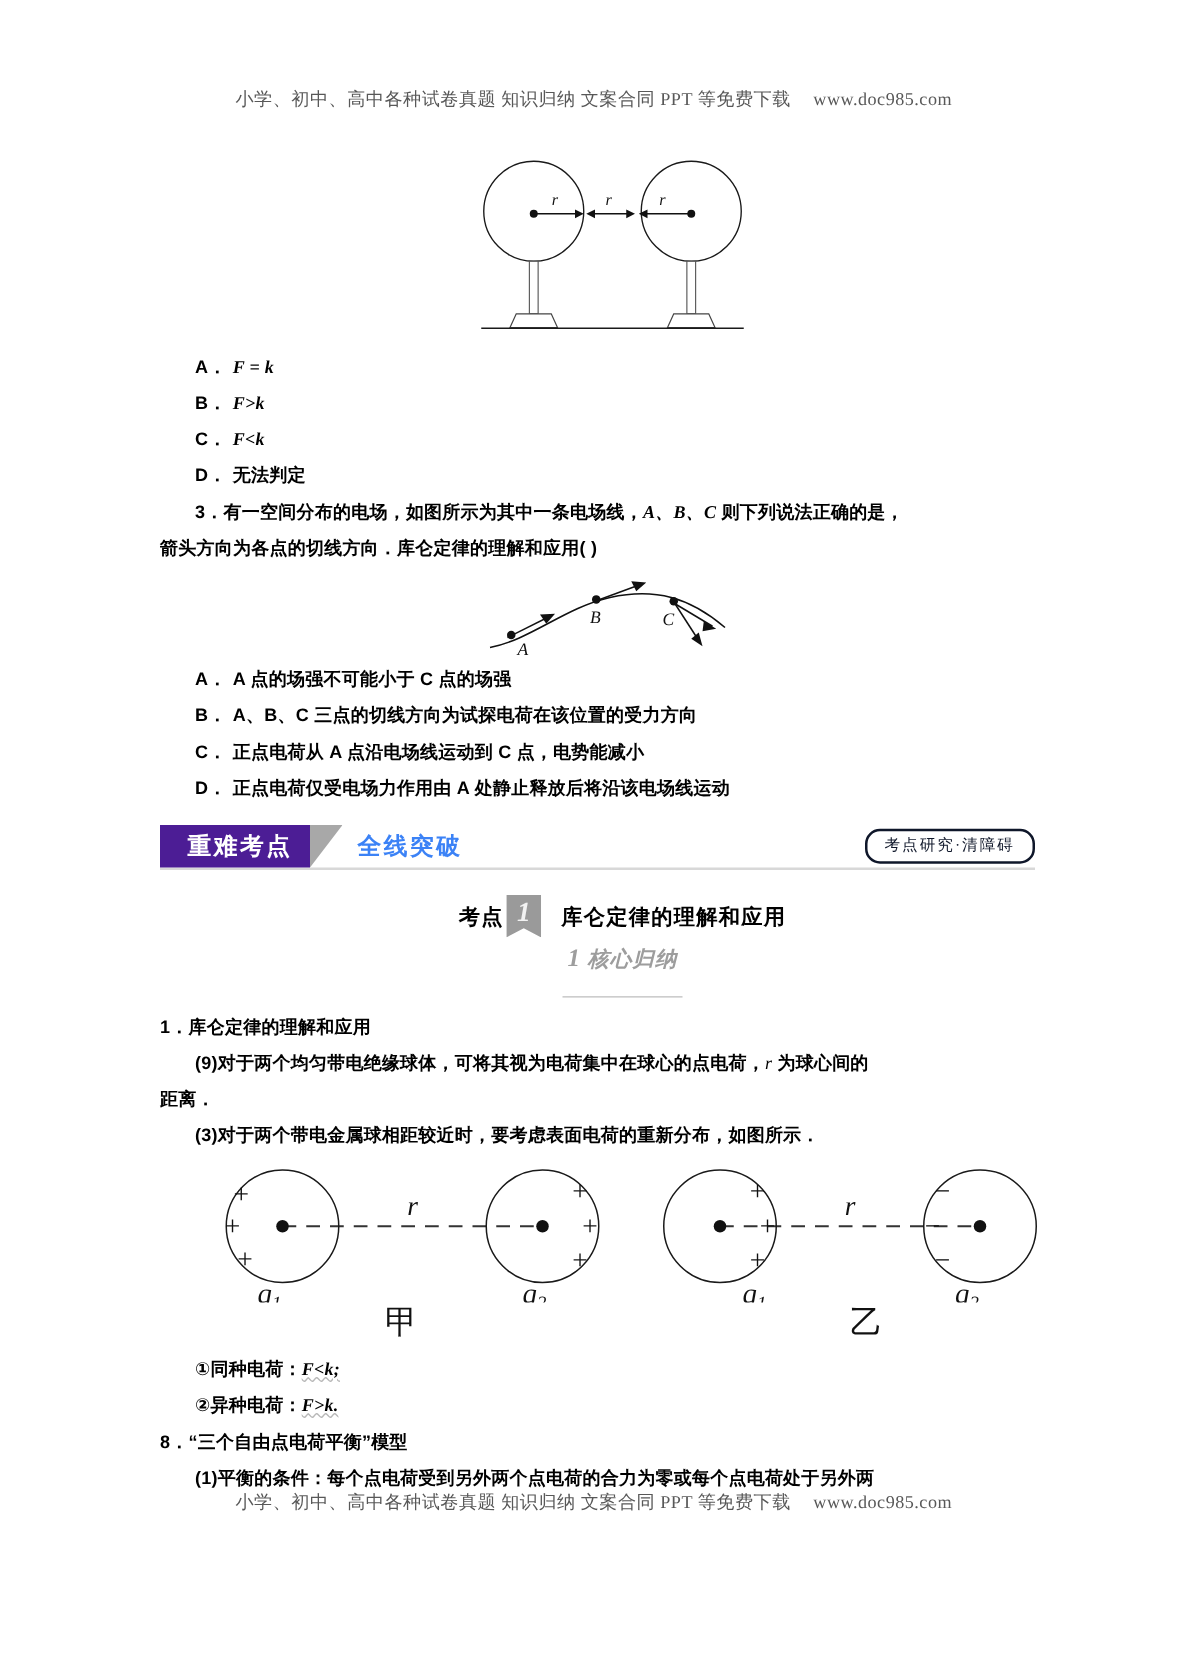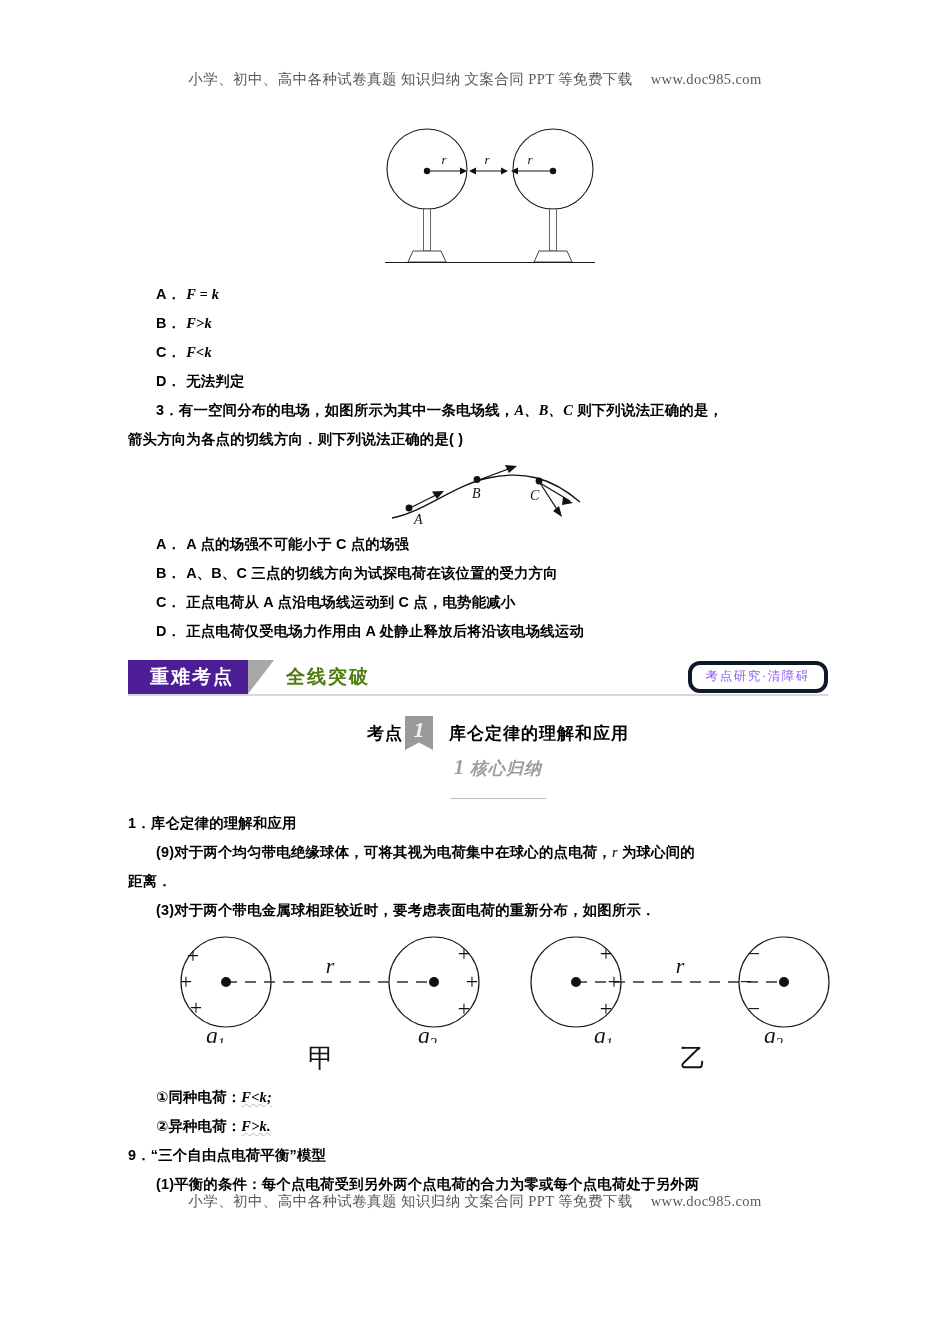--- a/index.html
+++ b/index.html
@@ -105,36 +105,36 @@
   }
   .banner-arrow {
     width: 26px;
     background: #a8a8a8;
     clip-path: polygon(0 0, 100% 0, 0 100%);
   }
   .banner-title {
     font-family: "Liberation Sans", "DejaVu Sans", sans-serif;
     font-size: 19px;
     font-weight: bold;
-    color: #4d7c0f;
+    color: #3b82f6;
     letter-spacing: 2px;
     display: flex;
     align-items: center;
     padding-left: 12px;
     flex: 1;
     text-align: right;
   }
   .banner-tag {
     align-self: center;
-    border: 4px solid #0f172a;
+    border: 2px solid #0f172a;
     border-radius: 12px;
     padding: 3px 14px 4px 14px;
     font-family: "Liberation Serif", "DejaVu Serif", serif;
     font-size: 12.5px;
-    color: #8b5cf6;
+    color: #0f172a;
     letter-spacing: 1.6px;
     white-space: nowrap;
   }
   .banner-rule {
     height: 2px;
     background: #d8d8d8;
     margin: 0 0 0 0;
     width: 700px;
   }
 
@@ -274,21 +274,21 @@
     <p class="opt">
       <span class="lbl">C．</span><span class="ital">F&lt;k</span>
     </p>
     <p class="opt">
       <span class="lbl">D．</span><span>无法判定</span>
     </p>
 
     <p class="para indent">
       <span>3．有一空间分布的电场，如图所示为其中一条电场线，</span><span class="ital">A、B、C</span><span> 则下列说法正确的是，</span>
     </p>
-    <p class="para">箭头方向为各点的切线方向．则下列说法正确的是(        )</p>
+    <p class="para">箭头方向为各点的切线方向．库仑定律的理解和应用(        )</p>
 
     <div class="fig-fieldline">
       <svg width="210" height="72" viewBox="0 0 210 72">
 
         <path d="M8,62 C40,56 68,30 104,22 C140,14 168,22 196,46" fill="none" stroke="#111" stroke-width="1.3"></path>
 
         <circle cx="25" cy="52" r="3.4" fill="#111"></circle>
         <text x="30" y="68" font-family="Liberation Serif, serif" font-style="italic" font-size="14" fill="#111">A</text>
 
         <line x1="22" y1="54" x2="58" y2="36" stroke="#111" stroke-width="1.2"></line>
@@ -402,21 +402,21 @@
       <div class="fig-caption cap-a">甲</div>
       <div class="fig-caption cap-b">乙</div>
     </div>
 
     <p class="para indent">
       <span>①同种电荷：</span><span class="ital squiggle">F&lt;k;</span>
     </p>
     <p class="para indent">
       <span>②异种电荷：</span><span class="ital squiggle">F&gt;k.</span>
     </p>
-    <p class="para">9．“三个自由点电荷平衡”模型</p>
+    <p class="para">8．“三个自由点电荷平衡”模型</p>
     <p class="para indent">(1)平衡的条件：每个点电荷受到另外两个点电荷的合力为零或每个点电荷处于另外两</p>
 
   </div>
 
   <div class="watermark watermark-bottom">
     <span>小学、初中、高中各种试卷真题  知识归纳  文案合同  PPT 等免费下载</span><span class="wm-url">www.doc985.com</span>
   </div>
 
 </div>
 

